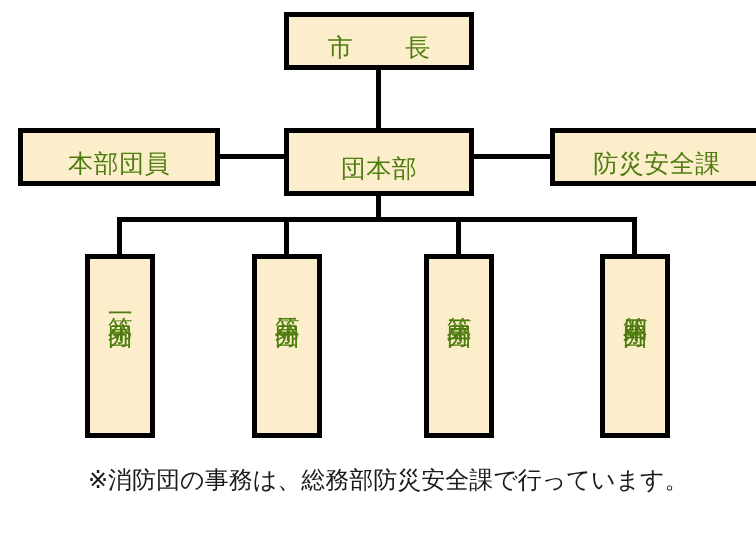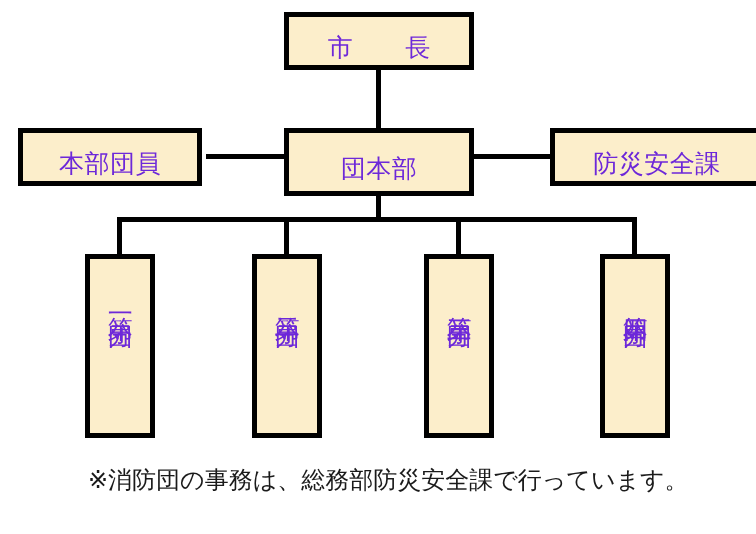--- a/index.html
+++ b/index.html
@@ -28,21 +28,21 @@
     border: 5px solid #000000;
     display: flex;
     align-items: center;
     justify-content: center;
     z-index: 3;
   }
   .node-label {
     font-size: 25px;
     line-height: 1;
     letter-spacing: 0.02em;
-    color: #6d28d9;
+    color: #4d7c0f;
     white-space: pre;
     text-align: center;
     margin-top: 12px;
   }
 
   
   #node-mayor {
     left: 284px;
     top: 12px;
     width: 190px;
@@ -50,21 +50,21 @@
   }
   #node-mayor .node-label {
     letter-spacing: 0.55em;
     text-indent: 0.55em;
   }
 
   
   #node-hq-members {
     left: 18px;
     top: 128px;
-    width: 184px;
+    width: 202px;
     height: 58px;
   }
   #node-hq {
     left: 284px;
     top: 128px;
     width: 190px;
     height: 68px;
   }
   #node-safety-div {
     left: 550px;

